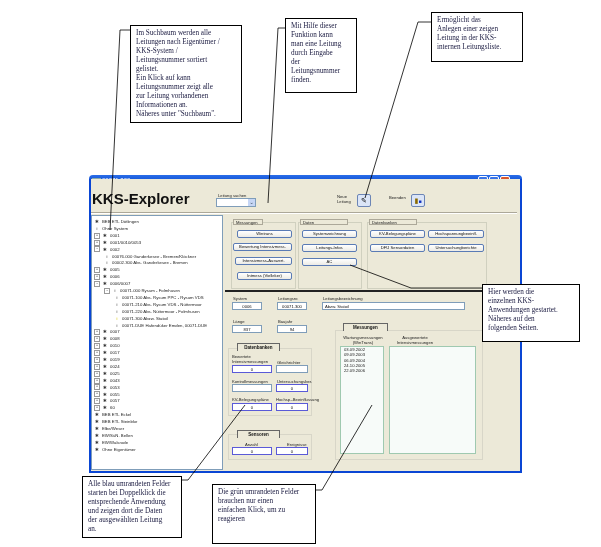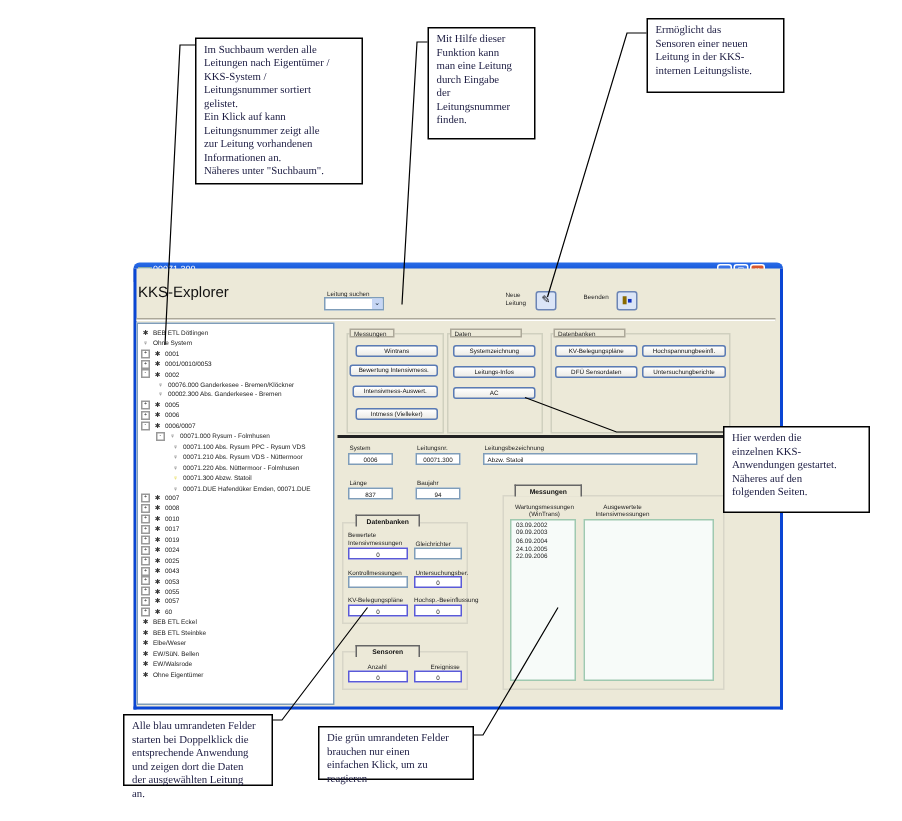--- a/index.html
+++ b/index.html
@@ -11,21 +11,21 @@
   svg.lines { position:absolute; left:0; top:0; z-index:6; pointer-events:none; }
   .win { position:absolute; left:89px; top:179px; width:433px; height:294px; background:#ece9d8;
          border:2px solid #0a46d4; border-top:none; box-sizing:border-box; }
   .titlebar { position:absolute; left:89px; top:175px; width:433px; height:13px;
               background:linear-gradient(#2a6de8,#0a4ad0 60%,#0940c0); border-radius:4px 4px 0 0; }
   .titlebar .ttl { position:absolute; left:13px; top:2px; font-size:6px; color:#fff; }
   .titlebar .sysicon { position:absolute; left:3px; top:3px; width:7px; height:6px; background:#dfe6f5; border:1px solid #8aa; }
   .tb-btn { position:absolute; top:1px; width:10px; height:10px; border:1px solid #fff; border-radius:2px;
             box-sizing:border-box; font-size:6px; color:#fff; text-align:center; line-height:8px; }
   .tb-min { left:389px; background:#3a74e8; } .tb-max { left:400px; background:#3a74e8; } .tb-close { left:411px; background:#d9572e; }
-  .appname { position:absolute; left:92px; top:190px; font-size:10px; font-weight:normal; color:#111; }
+  .appname { position:absolute; left:92px; top:190px; font-size:15px; font-weight:bold; color:#111; }
   .lbl { position:absolute; font-size:4.2px; color:#222; white-space:nowrap; }
   .field { position:absolute; background:#fff; border:1px solid #7f9db9; box-sizing:border-box; font-size:4.2px;
            text-align:center; line-height:7px; color:#111; }
   .field.left { text-align:left; padding-left:2px; }
   .field.blue { border:1.3px solid #5a5ad8; }
   .field.green { border:1px solid #9fc9b0; background:#f7fbf9; }
   .combo { position:absolute; left:216px; top:198px; width:40px; height:9px; background:#fff; border:1px solid #7f9db9; box-sizing:border-box; }
   .combo .arr { position:absolute; right:0; top:0; width:7px; height:7px; background:#c6d6f5; font-size:5px; text-align:center; line-height:7px; color:#234; }
   .iconbtn { position:absolute; width:14px; height:13px; background:#dbe5f7; border:1px solid #6c85b5; border-radius:2px; box-sizing:border-box;
              font-size:7px; text-align:center; line-height:11px; }
@@ -63,40 +63,40 @@
   <div>Mit Hilfe dieser
 Funktion kann
 man eine Leitung
 durch Eingabe
 der
 Leitungsnummer
 finden.</div>
 </div>
 <div class="callout" style="left:431px;top:12px;width:92px;height:50px;">
   <div>Ermöglicht das
-Sensoren einer neuen
+Anlegen einer zeigen
 Leitung in der KKS-
 internen Leitungsliste.</div>
 </div>
 <div class="callout" style="left:482px;top:284px;width:98px;height:58px;">
   <div>Hier werden die
 einzelnen KKS-
 Anwendungen gestartet.
 Näheres auf den
 folgenden Seiten.</div>
 </div>
-<div class="callout" style="left:82px;top:476px;width:100px;height:48px;">
+<div class="callout" style="left:82px;top:476px;width:100px;height:62px;">
   <div>Alle blau umrandeten Felder
 starten bei Doppelklick die
 entsprechende Anwendung
 und zeigen dort die Daten
 der ausgewählten Leitung
 an.</div>
 </div>
-<div class="callout" style="left:212px;top:484px;width:104px;height:36px;font-family:Liberation Serif, serif;">
+<div class="callout" style="left:212px;top:484px;width:104px;height:60px;font-family:Liberation Serif, serif;">
   <div>Die grün umrandeten Felder
 brauchen nur einen
 einfachen Klick, um zu
 reagieren</div>
 </div>
 
 <svg class="lines" width="601" height="547">
   <polyline points="130,30 120,30 110,230" fill="none" stroke="#000" stroke-width="0.8"></polyline>
   <polyline points="285,28 278,28 268,203" fill="none" stroke="#000" stroke-width="0.8"></polyline>
   <polyline points="431,22 418,22 365,198" fill="none" stroke="#000" stroke-width="0.8"></polyline>

